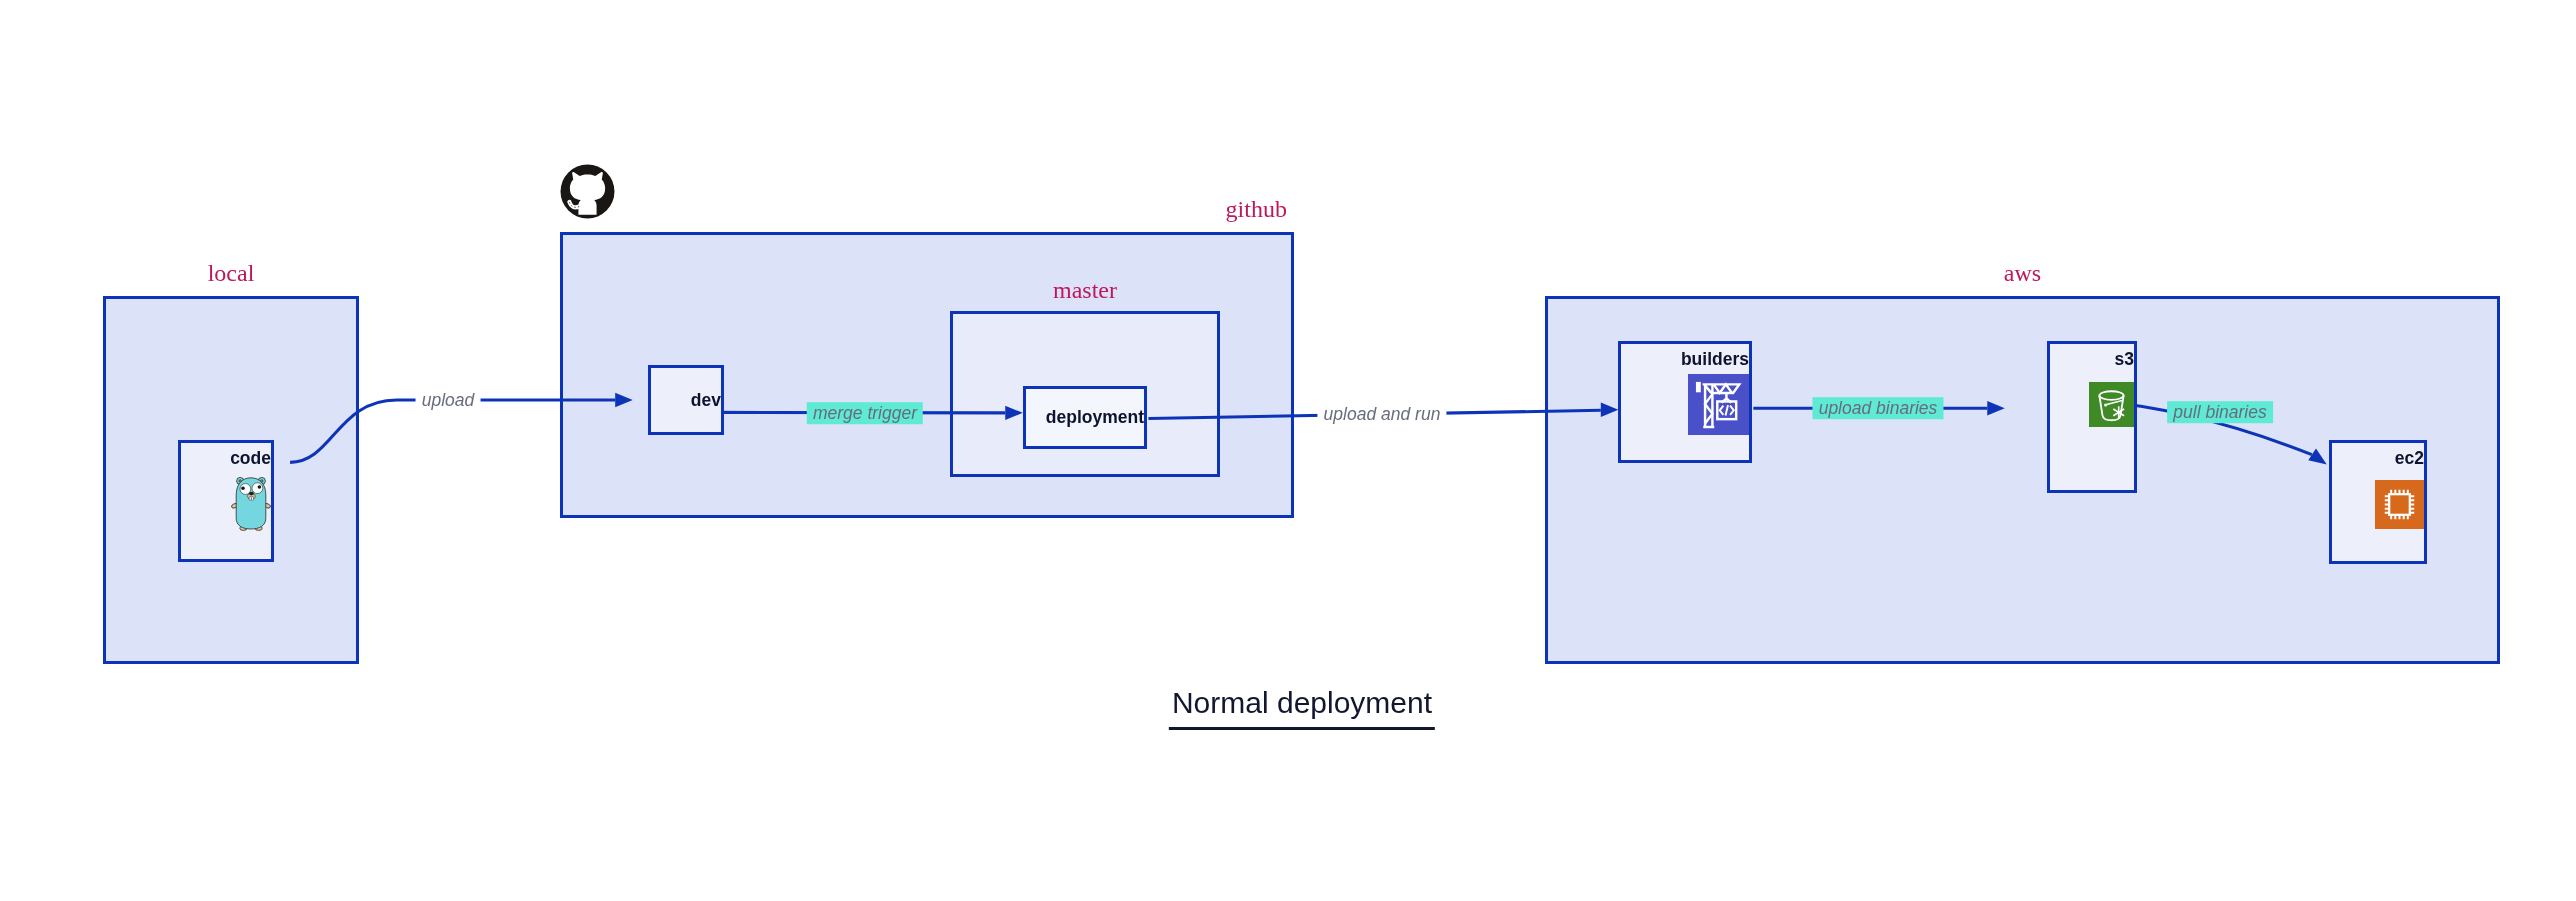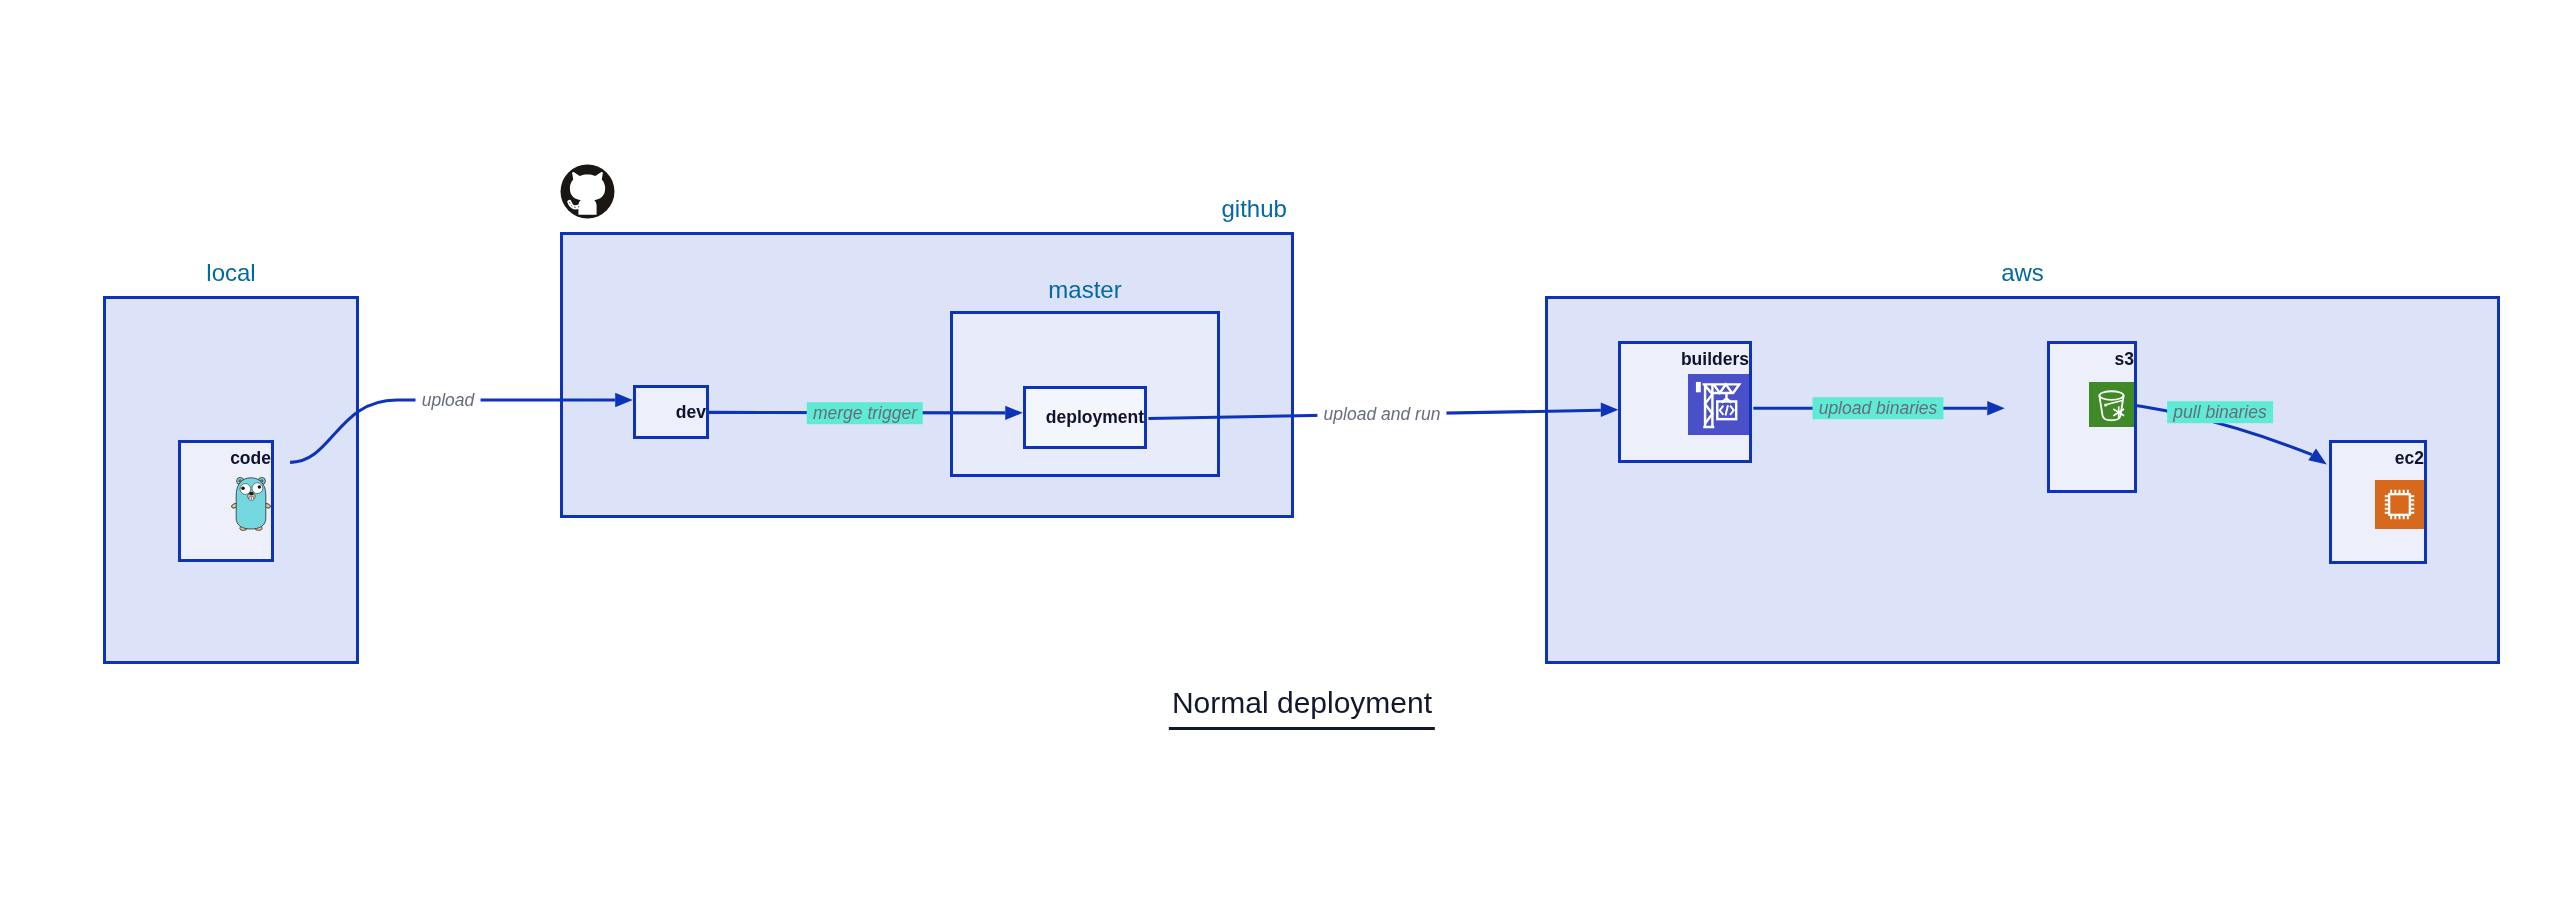--- a/index.html
+++ b/index.html
@@ -15,21 +15,21 @@
   .container   { position:absolute; box-sizing:border-box; background:#dce3f8; border:3.6px solid #0d34b8; z-index:1; }
   .container.mid { background:#e8ecfa; border-width:3.1px; }
   .edges-svg   { position:absolute; left:0; top:0; z-index:2; }
   .node        { position:absolute; box-sizing:border-box; background:#edf0fb; border:3.1px solid #0d34b8; z-index:3;
                  display:flex; flex-direction:column; align-items:flex-end; }
   .node.deep   { background:#f4f6fd; }
   .node.center { justify-content:center; }
   .node.toplab { justify-content:flex-start; padding-top:5.2px; }
   .icon-wrap   { margin-top:6.2px; line-height:0; }
 
-  .clabel { position:absolute; z-index:1; font-size:24px; line-height:26px; color:#0369a1; text-align:center; letter-spacing:0; }
+  .clabel { position:absolute; z-index:1; font-size:24px; line-height:26px; color:#be185d; text-align:center; letter-spacing:0;font-family:Liberation Serif, serif; }
   .clabel.right { text-align:right; padding-right:4.1px; box-sizing:border-box; }
   .nlabel { font-size:17.5px; line-height:20.6px; font-weight:700; color:#0e1430; text-align:center; }
 
   .elabel { position:absolute; z-index:4; transform:translate(-50%,-50%);
             font-size:17.5px; line-height:20.6px; font-style:italic; color:#676c7e;
             padding:0.5px 6.2px; white-space:nowrap; }
   .elabel.on-white { background:#ffffff; }
   .elabel.on-fill  { background:#5eead4; }
 
   .octocat { position:absolute; z-index:3; line-height:0; }
@@ -99,21 +99,21 @@
           <circle cx="71" cy="30" r="4.5" fill="#17171b" stroke="none"></circle>
           <ellipse cx="51" cy="53" rx="10" ry="7" fill="#e9c49c" stroke-width="1.5"></ellipse>
           <ellipse cx="51" cy="46.5" rx="6" ry="4.5" fill="#221f1f" stroke="none"></ellipse>
           <rect x="45.5" y="54" width="5.5" height="9" rx="1.5" fill="#ffffff" stroke-width="1.3"></rect>
           <rect x="51" y="54" width="5.5" height="9" rx="1.5" fill="#ffffff" stroke-width="1.3"></rect>
         </g>
       </svg>
     </div>
   </div>
 
-  <div class="node center" style="left:633px; top:365px; width:76px; height:54px;margin-top:20px;">
+  <div class="node center" style="left:648px; top:365px; width:76px; height:70px;">
     <div class="nlabel">dev</div>
   </div>
 
   <div class="node deep center" style="left:1023px; top:386px; width:124px; height:63px;">
     <div class="nlabel">deployment</div>
   </div>
 
   <div class="node toplab" style="left:1618px; top:341px; width:134px; height:122px;">
     <div class="nlabel">builders</div>
     <div class="icon-wrap" style="margin-top:4.1px;">

